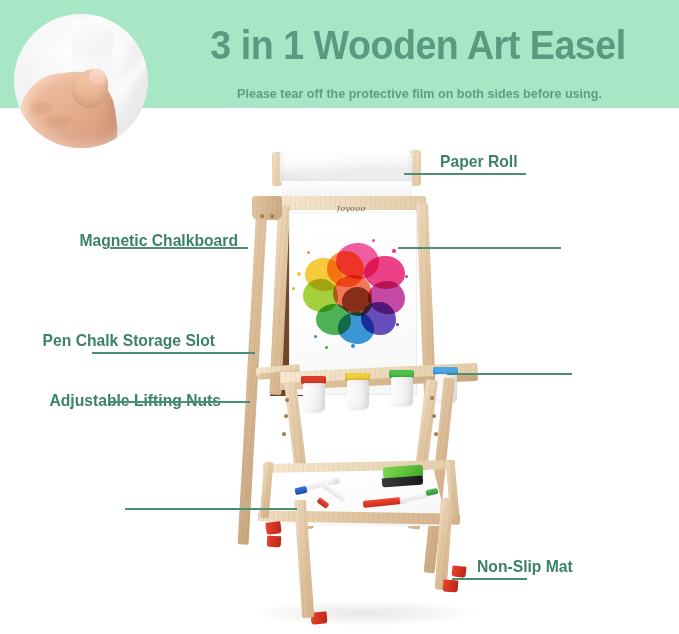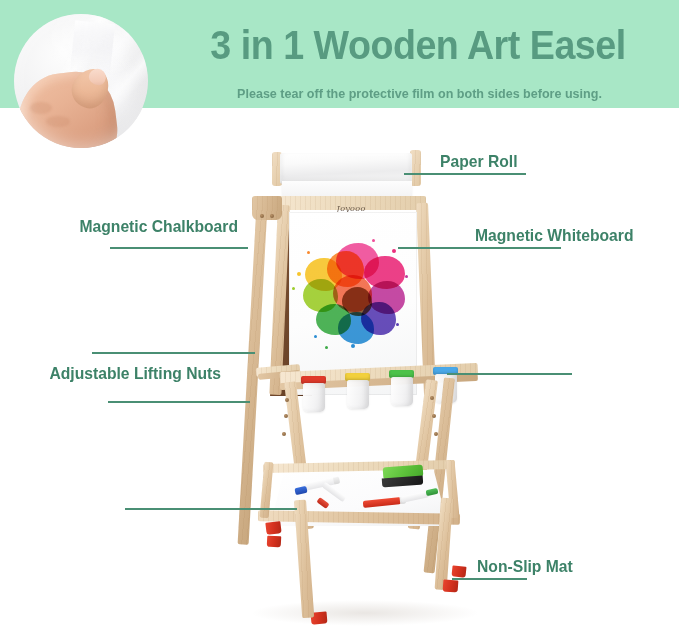--- a/index.html
+++ b/index.html
@@ -436,39 +436,39 @@
       </div>
     <div class="foot" style="left:431px;top:580px;width:15px;height:12px;transform:rotate(4deg)"></div>
 
   </div>
 
   <div class="callout right" style="left:440px;top:152px">
     <span class="ctext">Paper Roll</span>
   </div>
   <div class="cline" style="left:404px;top:173px;width:122px"></div>
 
-  <div class="callout right" style="left:475px;top:226px">
-    <span class="ctext">Magnetic Whiteboard</span>
-  </div>
   <div class="cline" style="left:398px;top:247px;width:163px"></div>
 
   <div class="cline" style="left:447px;top:373px;width:125px"></div>
 
   <div class="callout right" style="left:477px;top:557px">
     <span class="ctext">Non-Slip Mat</span>
   </div>
   <div class="cline" style="left:452px;top:578px;width:75px"></div>
 
-  <div class="callout left" style="left:0;top:217px;width:238px">
+  <div class="callout left" style="left:0;top:231px;width:238px">
     <span class="ctext">Magnetic Chalkboard</span>
   </div>
   <div class="cline" style="left:110px;top:247px;width:138px"></div>
 
+  <div class="callout left" style="left:0;top:331px;width:215px">
+    <span class="ctext">Pen Chalk Storage Slot</span>
+  </div>
   <div class="cline" style="left:92px;top:352px;width:163px"></div>
 
-  <div class="callout left" style="left:0;top:364px;width:221px">
+  <div class="callout left" style="left:0;top:391px;width:221px">
     <span class="ctext">Adjustable Lifting Nuts</span>
   </div>
   <div class="cline" style="left:108px;top:401px;width:142px"></div>
 
   <div class="cline" style="left:125px;top:508px;width:172px"></div>
 
 </div>
 
 </body></html>

